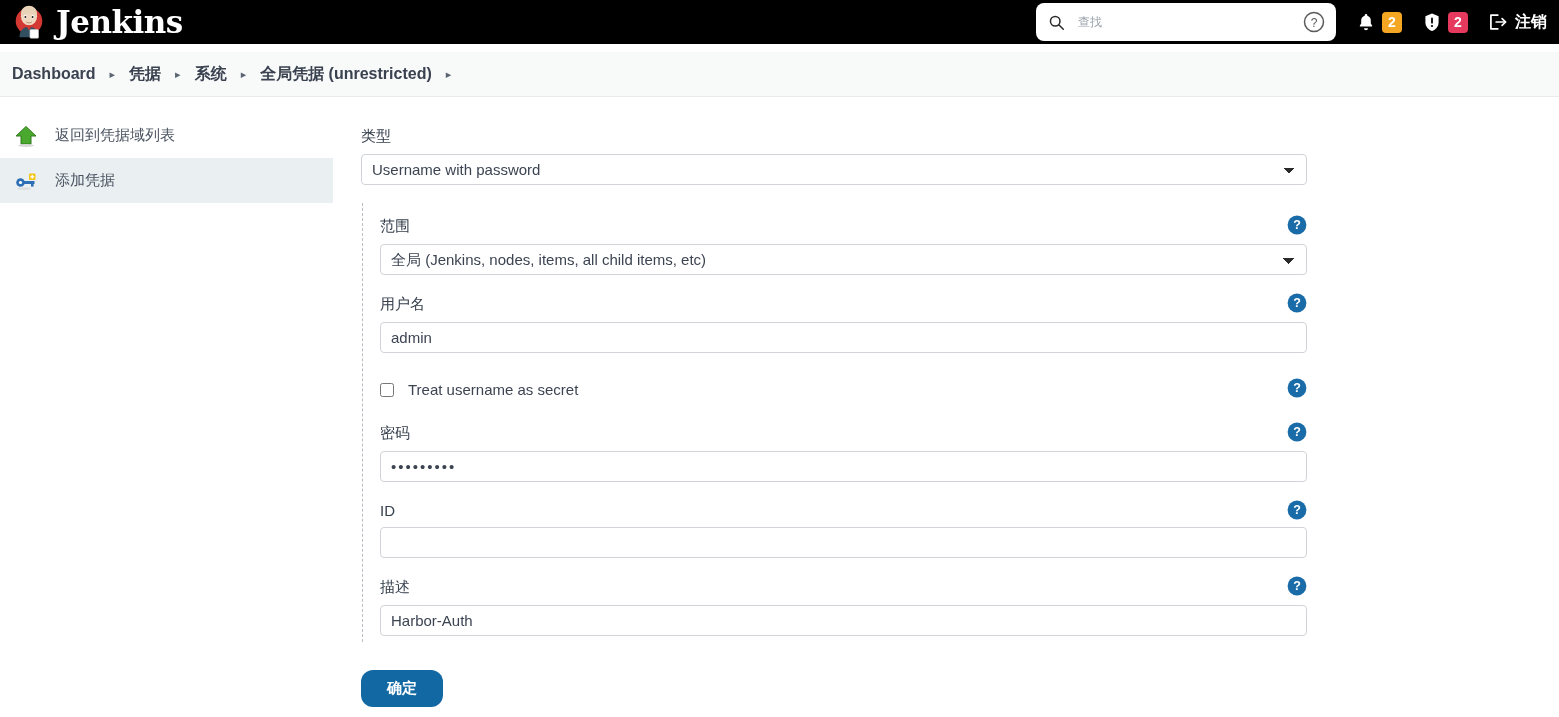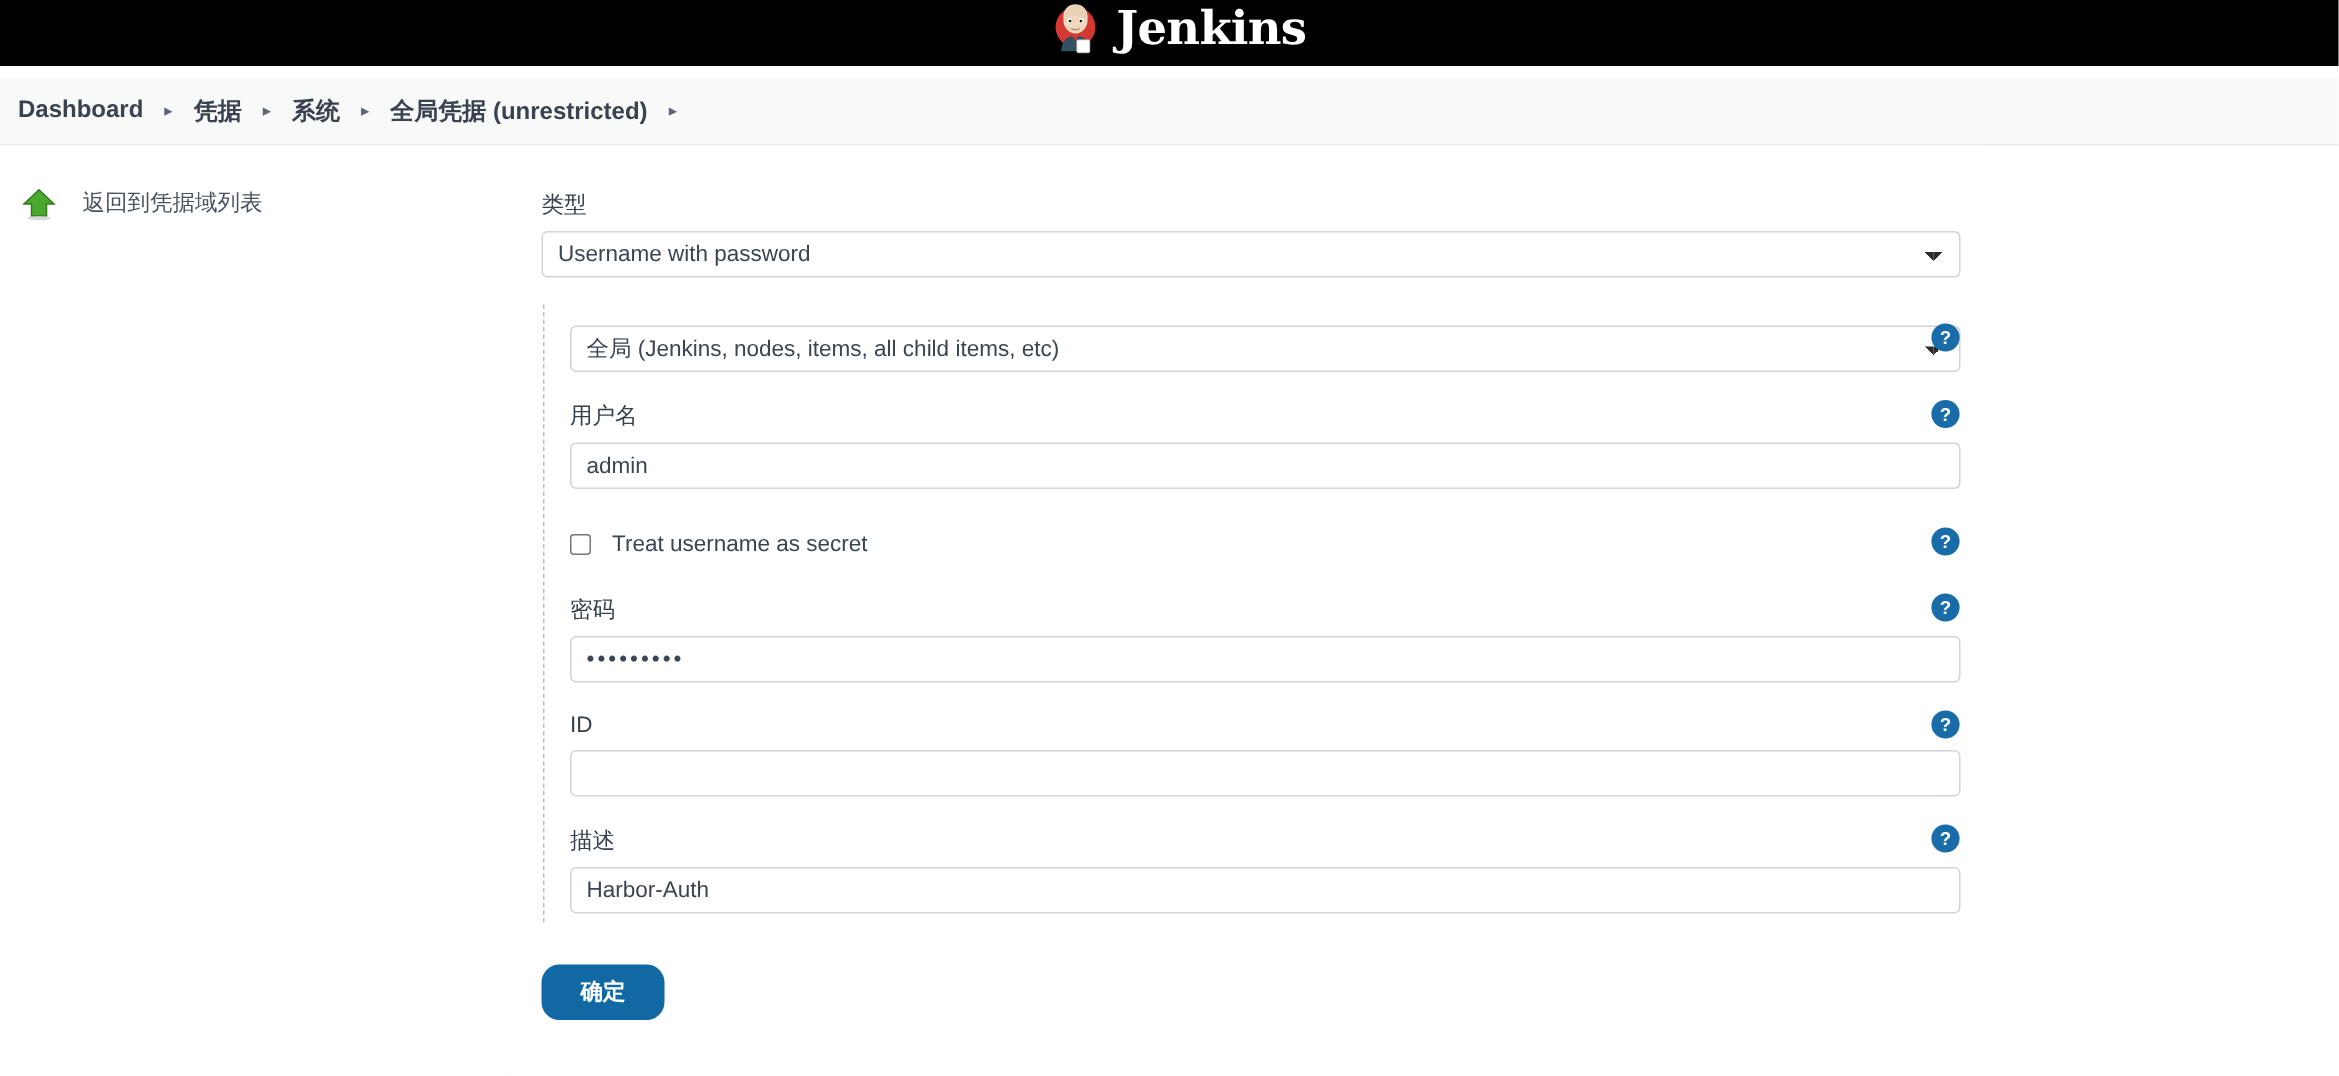--- a/index.html
+++ b/index.html
@@ -9,21 +9,21 @@
     background: #fff;
     font-family: "Liberation Sans", "DejaVu Sans", sans-serif;
     overflow: hidden;
   }
 
   
   .header {
     position: absolute; top: 0; left: 0;
     width: 1559px; height: 44px;
     background: #000;
-    display: flex; align-items: center; flex-direction: column;
+    display: flex; align-items: center;
   }
   .brand {
     display: flex; align-items: center;
     margin-left: 10px; height: 52px;
   }
   .brand-logo { width: 38px; height: 38px; flex: 0 0 38px; }
   .brand-text {
     color: #fff; font-family: "DejaVu Serif", "Liberation Serif", serif;
     font-size: 31px; font-weight: bold; letter-spacing: -0.5px;
     margin-left: 8px; line-height: 1;
@@ -238,36 +238,50 @@
 <div class="sidebar">
 
   <div class="side-item">
     <svg class="side-icon" viewBox="0 0 24 24">
       <path d="M12 2.5L22 12h-5v8H7v-8H2z" fill="#4aa82e" stroke="#2f7a1c" stroke-width="1"></path>
       <ellipse cx="12" cy="21.5" rx="8" ry="1.4" fill="#d8d8d8"></ellipse>
     </svg>
     <span class="side-label">返回到凭据域列表</span>
   </div>
 
+  <div class="side-item selected">
+    <svg class="side-icon" viewBox="0 0 24 24">
+      <circle cx="6.5" cy="13.5" r="4.3" fill="#2f6fb5"></circle>
+      <circle cx="6.5" cy="13.5" r="1.6" fill="#fff"></circle>
+      <rect x="9.5" y="12" width="11" height="3" fill="#2f6fb5"></rect>
+      <rect x="17" y="15" width="2.6" height="2.6" fill="#2f6fb5"></rect>
+      <rect x="15" y="4.5" width="6.5" height="6.5" rx="1" fill="#f5c518"></rect>
+      <rect x="17.6" y="6" width="1.4" height="3.6" fill="#fff"></rect>
+      <rect x="16.4" y="7.1" width="3.8" height="1.4" fill="#fff"></rect>
+      <ellipse cx="10" cy="19.6" rx="7" ry="1.1" fill="#dcdcdc"></ellipse>
+    </svg>
+    <span class="side-label">添加凭据</span>
+  </div>
 
 </div>
 
 <div class="main">
 
   
   <div class="type-row">
     <label class="field-label">类型</label>
     <select class="ctl">
       <option>Username with password</option>
     </select>
   </div>
 
   <div class="nested">
 
     <div class="form-group">
+      <label class="field-label">范围</label>
       <svg class="help-btn" viewBox="0 0 20 20">
         <circle cx="10" cy="10" r="9.4" fill="#1a6ca8"></circle>
         <text x="10" y="14.4" text-anchor="middle" font-size="12.5" font-weight="bold" font-family="Liberation Sans, sans-serif" fill="#fff">?</text>
       </svg>
       <select class="ctl">
         <option>全局 (Jenkins, nodes, items, all child items, etc)</option>
       </select>
     </div>
 
     <div class="form-group">

